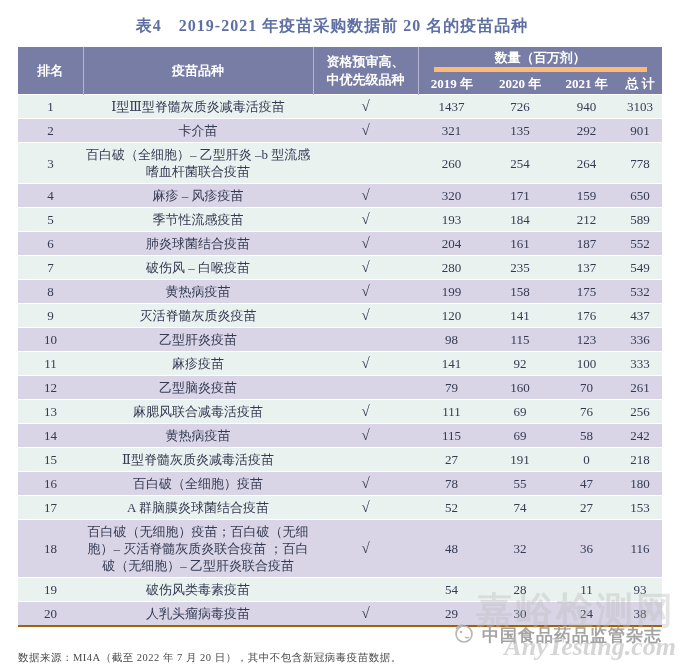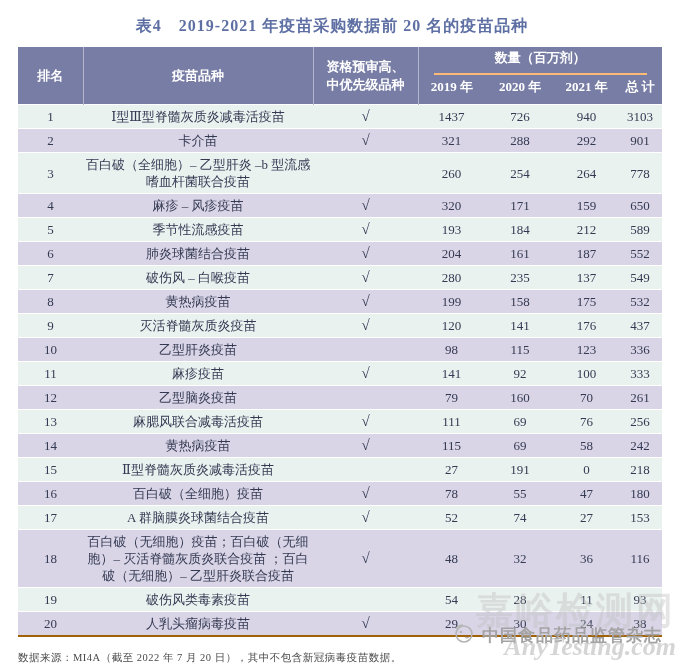--- a/index.html
+++ b/index.html
@@ -33,39 +33,39 @@
     font-size:13px;
     font-weight:bold;
     padding:2px 1px;
     line-height:18px;
     vertical-align:middle;
   }
   thead th.sep{border-right:1px solid rgba(255,255,255,0.45);}
   thead th .qty-label{
     display:block;
     margin:0 14px;
-    padding-bottom:6px;
-    border-bottom:2px solid #fdba74;
+    padding-bottom:0;
+    border-bottom:5px solid #fdba74;
     font-family:Liberation Serif, serif;
   }
-  thead tr.year-row th{padding-top:1px;padding-bottom:8px;}
+  thead tr.year-row th{padding-top:1px;padding-bottom:1px;}
   tbody td{
     font-size:13px;
     line-height:17px;
     text-align:center;
     padding:3px 2px;
     border-top:1px solid #ffffff;
     vertical-align:middle;
   }
   tbody tr:nth-child(odd) td{background:#eaf2f0;}
   tbody tr:nth-child(even) td{background:#d9d5e7;}
   tbody tr:last-child td{border-bottom:2px solid #a16207;}
   td.c-check{font-size:15px;}
   .footnote{
-    margin:14px 0 0 18px;
+    margin:24px 0 0 18px;
     font-size:10.5px;
     color:#4a4a4a;
     letter-spacing:0.5px;
   }
   .brand{
     position:absolute;
     right:18px;
     bottom:16px;
     display:flex;
     align-items:center;
@@ -143,21 +143,21 @@
     <td class="c-num">1437</td>
     <td class="c-num">726</td>
     <td class="c-num">940</td>
     <td class="c-num">3103</td>
   </tr>
       <tr>
     <td class="c-rank">2</td>
     <td class="c-vaccine">卡介苗</td>
     <td class="c-check">√</td>
     <td class="c-num">321</td>
-    <td class="c-num">288</td>
+    <td class="c-num">135</td>
     <td class="c-num">292</td>
     <td class="c-num">901</td>
   </tr>
       <tr>
     <td class="c-rank">3</td>
     <td class="c-vaccine">百白破（全细胞）– 乙型肝炎 –b 型流感嗜血杆菌联合疫苗</td>
     <td class="c-check"></td>
     <td class="c-num">260</td>
     <td class="c-num">254</td>
     <td class="c-num">264</td>

